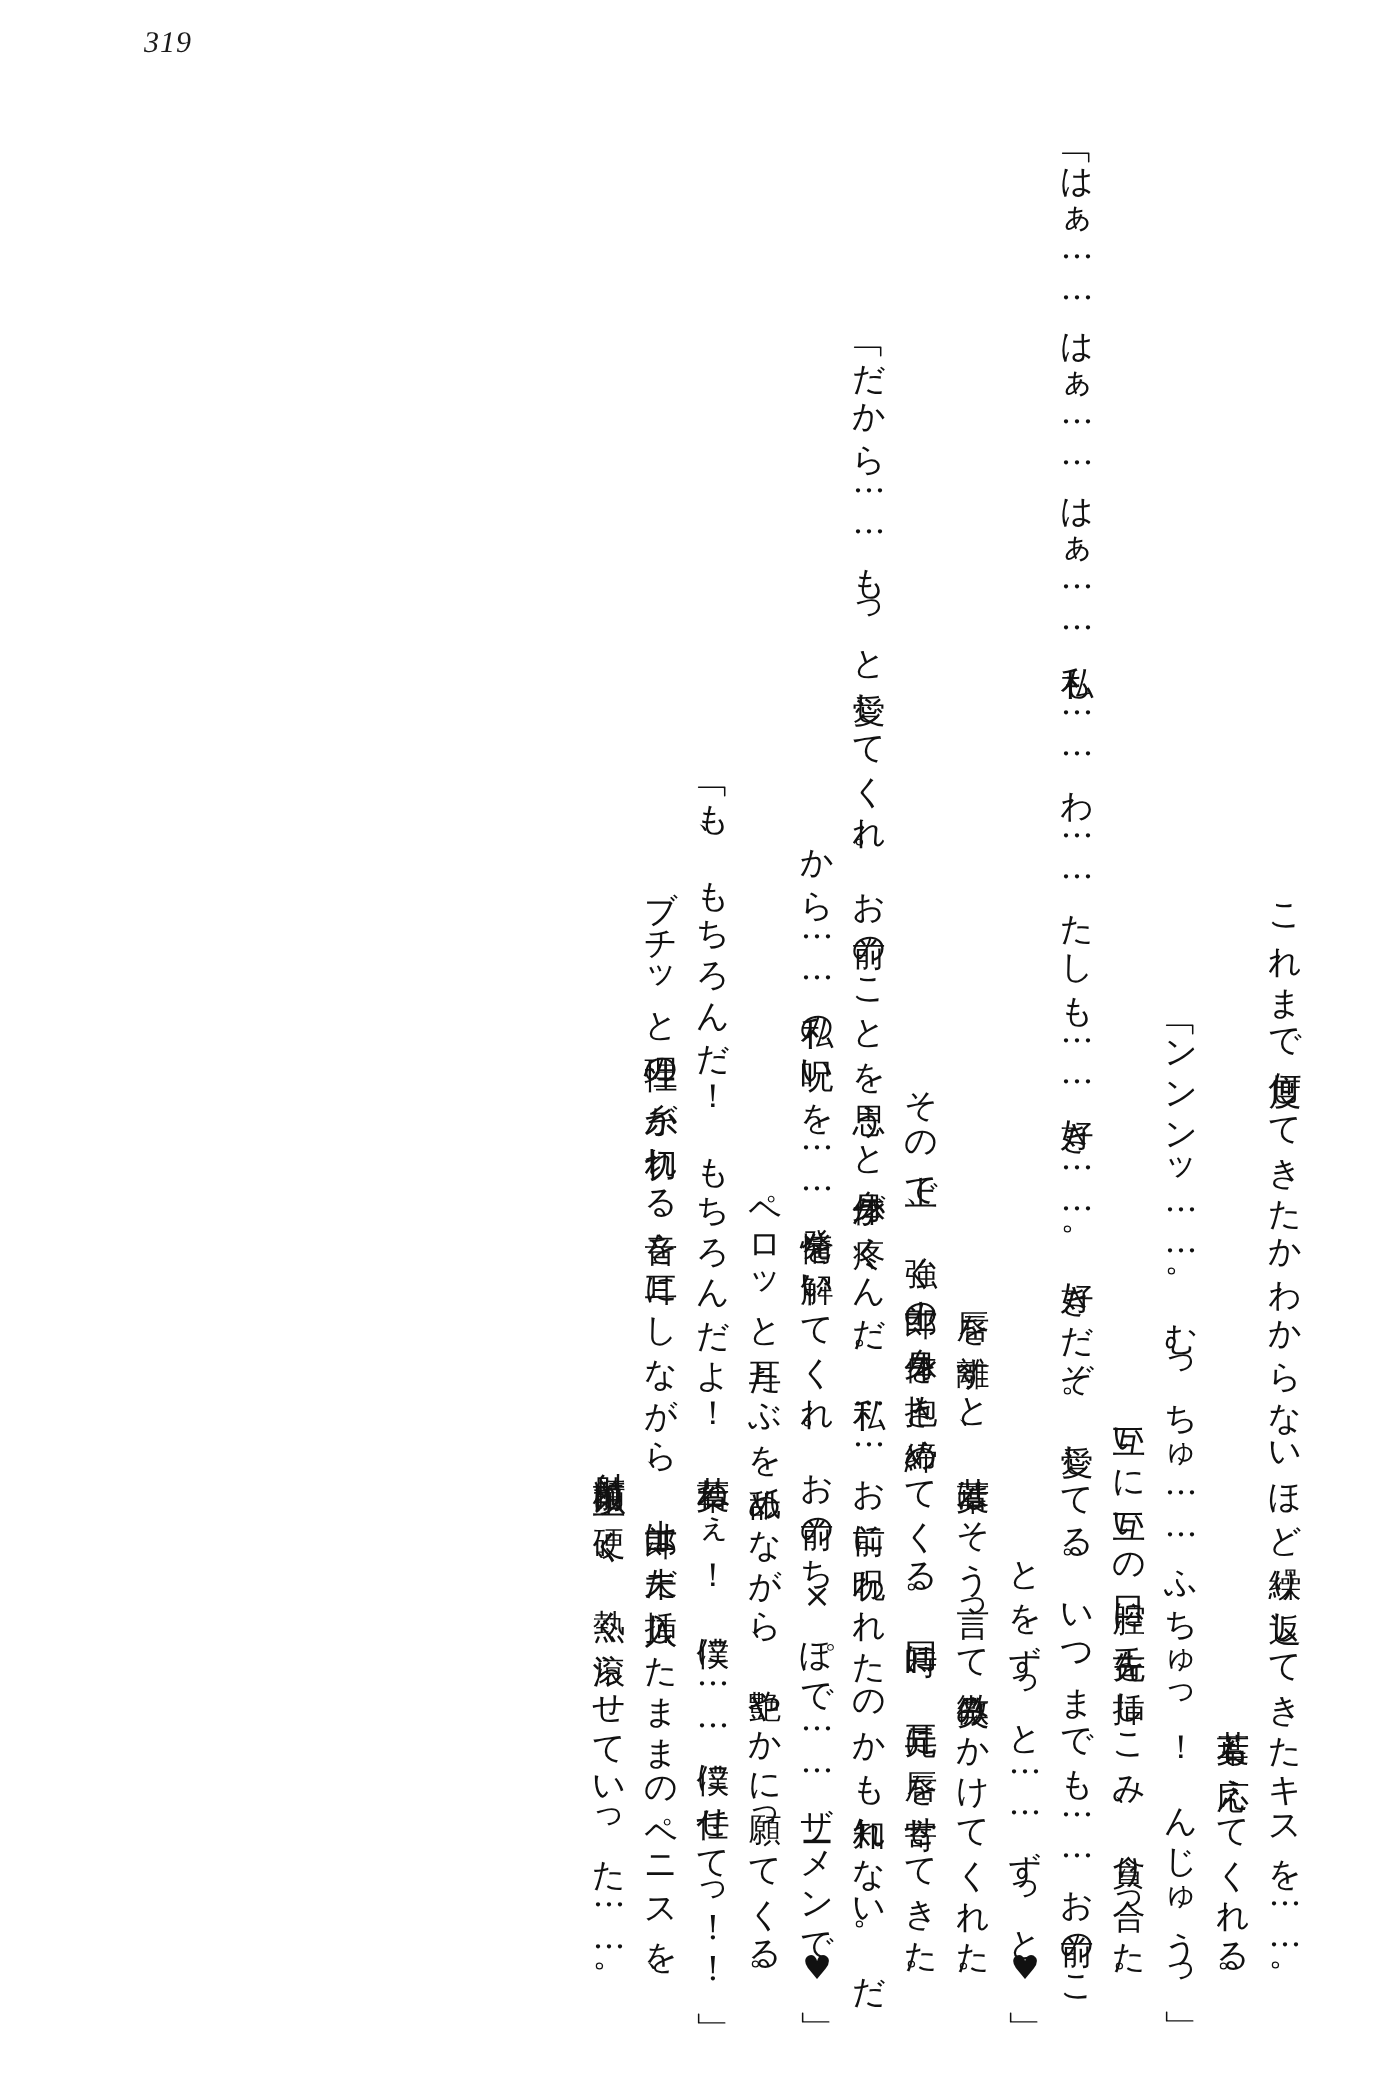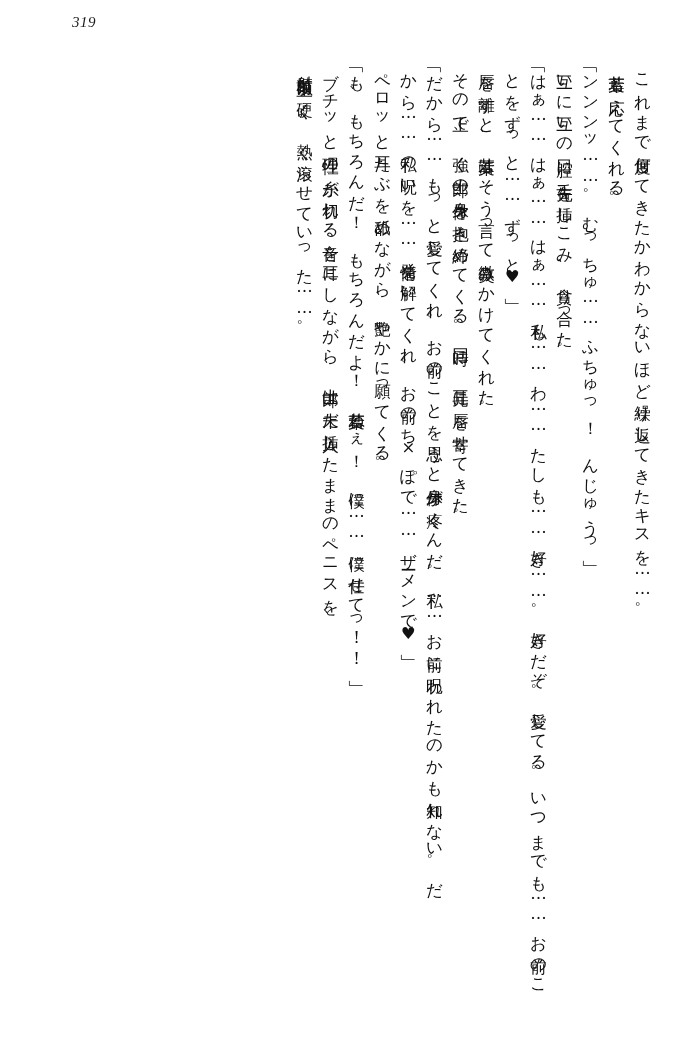--- a/index.html
+++ b/index.html
@@ -12,20 +12,21 @@
     height: 1050px;
     overflow: hidden;
     font-family: "Liberation Serif", serif;
     color: #111111;
   }
   .page {
     position: relative;
     width: 671px;
     height: 1050px;
     background: #ffffff;
+    text-align: right;
   }
   .page-number {
     position: absolute;
     top: 14px;
     left: 72px;
     font-family: "Liberation Serif", serif;
     font-style: italic;
     font-size: 15px;
     color: #1a1a1a;
     letter-spacing: 0.5px;

